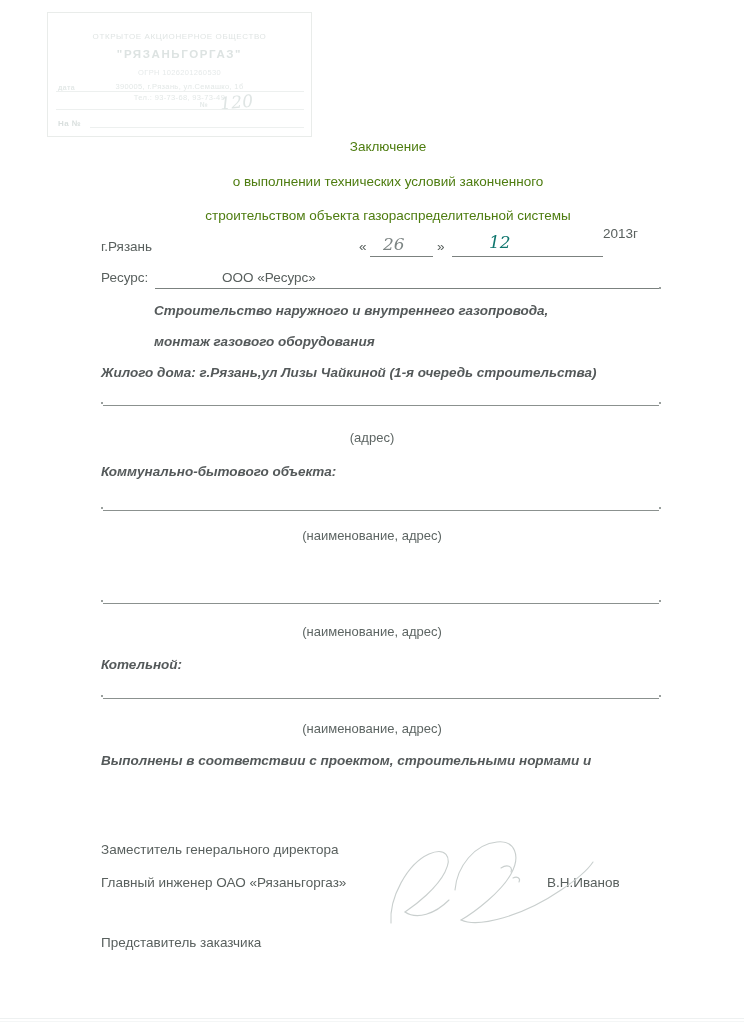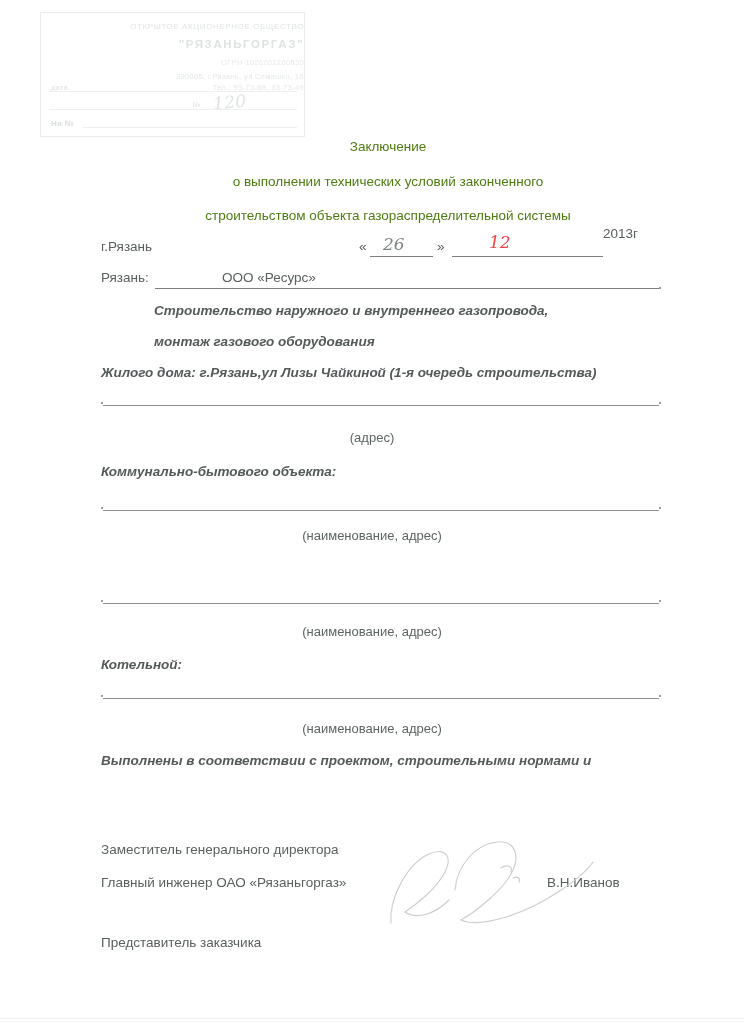--- a/index.html
+++ b/index.html
@@ -16,32 +16,32 @@
     width: 744px;
     height: 1024px;
     background: #ffffff;
     overflow: hidden;
     color: #595959;
   }
 
   
   .stamp {
     position: absolute;
-    left: 40px;
+    left: 47px;
     top: 12px;
     width: 265px;
     height: 125px;
     border: 1px solid #e9ecea;
     box-sizing: border-box;
     color: #e2e7e6;
     font-size: 7.5px;
     letter-spacing: .35px;
     line-height: 1.35;
-    text-align: right;
-    padding-top: 9px;
+    text-align: center;
+    padding-top: 19px;
   }
   .stamp-org {
     font-size: 8px;
     letter-spacing: .6px;
     color: #e0e5e4;
   }
   .stamp-name {
     font-size: 11.5px;
     font-weight: bold;
     letter-spacing: 1.6px;
@@ -190,26 +190,26 @@
   <div class="centered" style="top:174px;">о выполнении технических условий законченного</div>
   <div class="centered" style="top:208px;">строительством объекта газораспределительной системы</div>
 
   <div class="line" style="left:101px; top:239px;">г.Рязань</div>
 
   <div class="line" style="left:359px; top:239px;">«</div>
   <div class="line" style="left:383px; top:234px; font-family:'DejaVu Serif',serif; font-style:italic; font-size:17px; color:#7d8584;">26</div>
   <div class="ul" style="left:370px; top:256px; width:63px;"></div>
   <div class="line" style="left:437px; top:239px;">»</div>
 
-  <div class="line" style="left:489px; top:232px; font-family:'DejaVu Serif',serif; font-style:italic; font-size:17px; color:#ef4444;">12</div>
+  <div class="line" style="left:489px; top:232px; font-family:'DejaVu Serif',serif; font-style:italic; font-size:17px; color:#0f766e;">12</div>
   <div class="ul" style="left:452px; top:256px; width:151px;"></div>
 
   <div class="line" style="left:603px; top:226px;">2013г</div>
 
-  <div class="line" style="left:101px; top:270px;">Рязань:</div>
+  <div class="line" style="left:101px; top:270px;">Ресурс:</div>
   <div class="line" style="left:222px; top:270px;text-align:center;">ООО «Ресурс»</div>
   <div class="ul" style="left:155px; top:288px; width:504px;"></div>
   <div class="rule-dot-r" style="left:659px; top:287px;"></div>
 
   <div class="bolditalic" style="left:154px; top:334px;">монтаж газового оборудования</div>
   <div class="bolditalic" style="left:154px; top:303px;">Строительство наружного и внутреннего газопровода,</div>
   <div class="bolditalic" style="left:101px; top:365px;">Жилого дома: г.Рязань,ул Лизы Чайкиной (1-я очередь строительства)</div>
 
   <div class="rule-dot-l" style="left:101px; top:402px;"></div>
   <div class="rule" style="left:103px; top:405px; width:556px;"></div>

